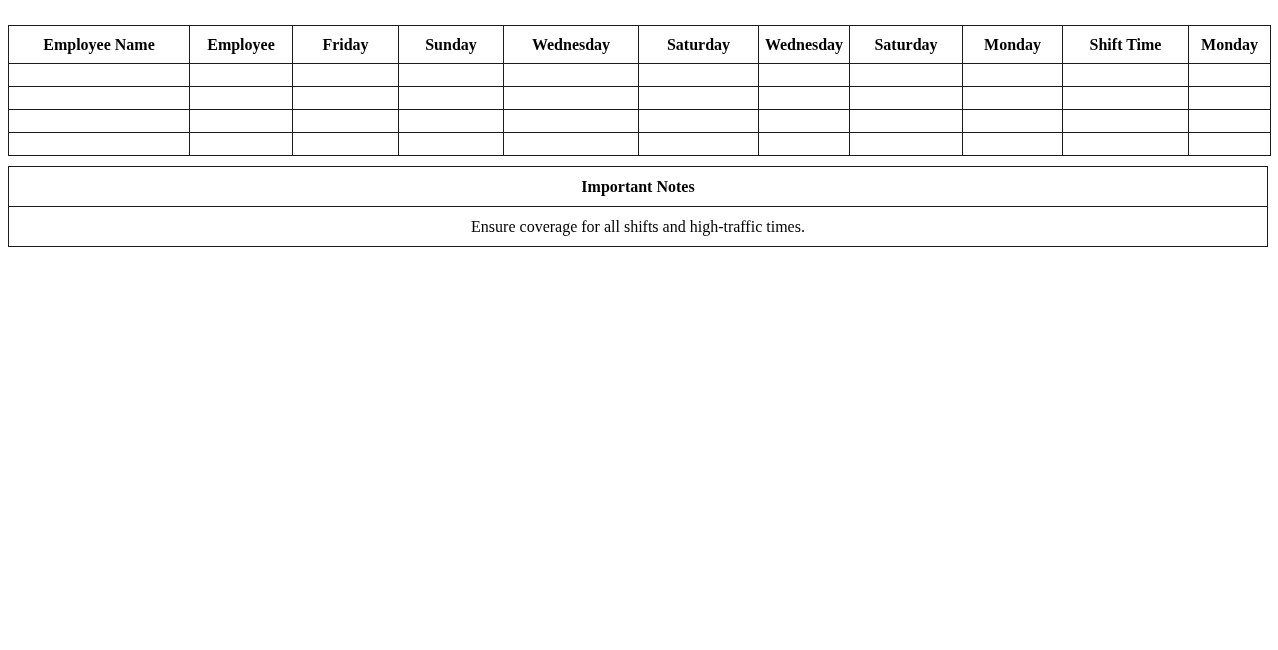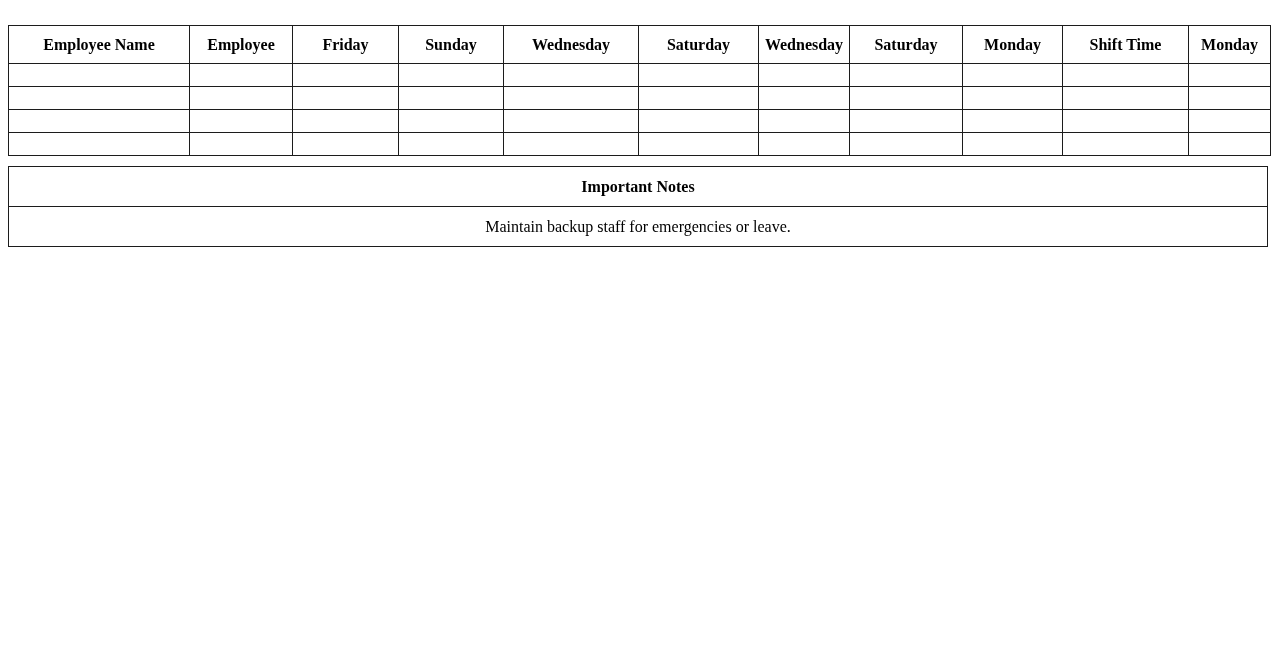--- a/index.html
+++ b/index.html
@@ -159,18 +159,18 @@
   </table>
 
   <table id="notes-table">
     <thead>
       <tr>
         <th>Important Notes</th>
       </tr>
     </thead>
     <tbody>
         <tr>
-          <td>Maintain backup staff for emergencies or leave.</td>
+          <td>Ensure coverage for all shifts and high-traffic times.</td>
         </tr>
       </tbody>
   </table>
 
 </div>
 
 </body></html>

